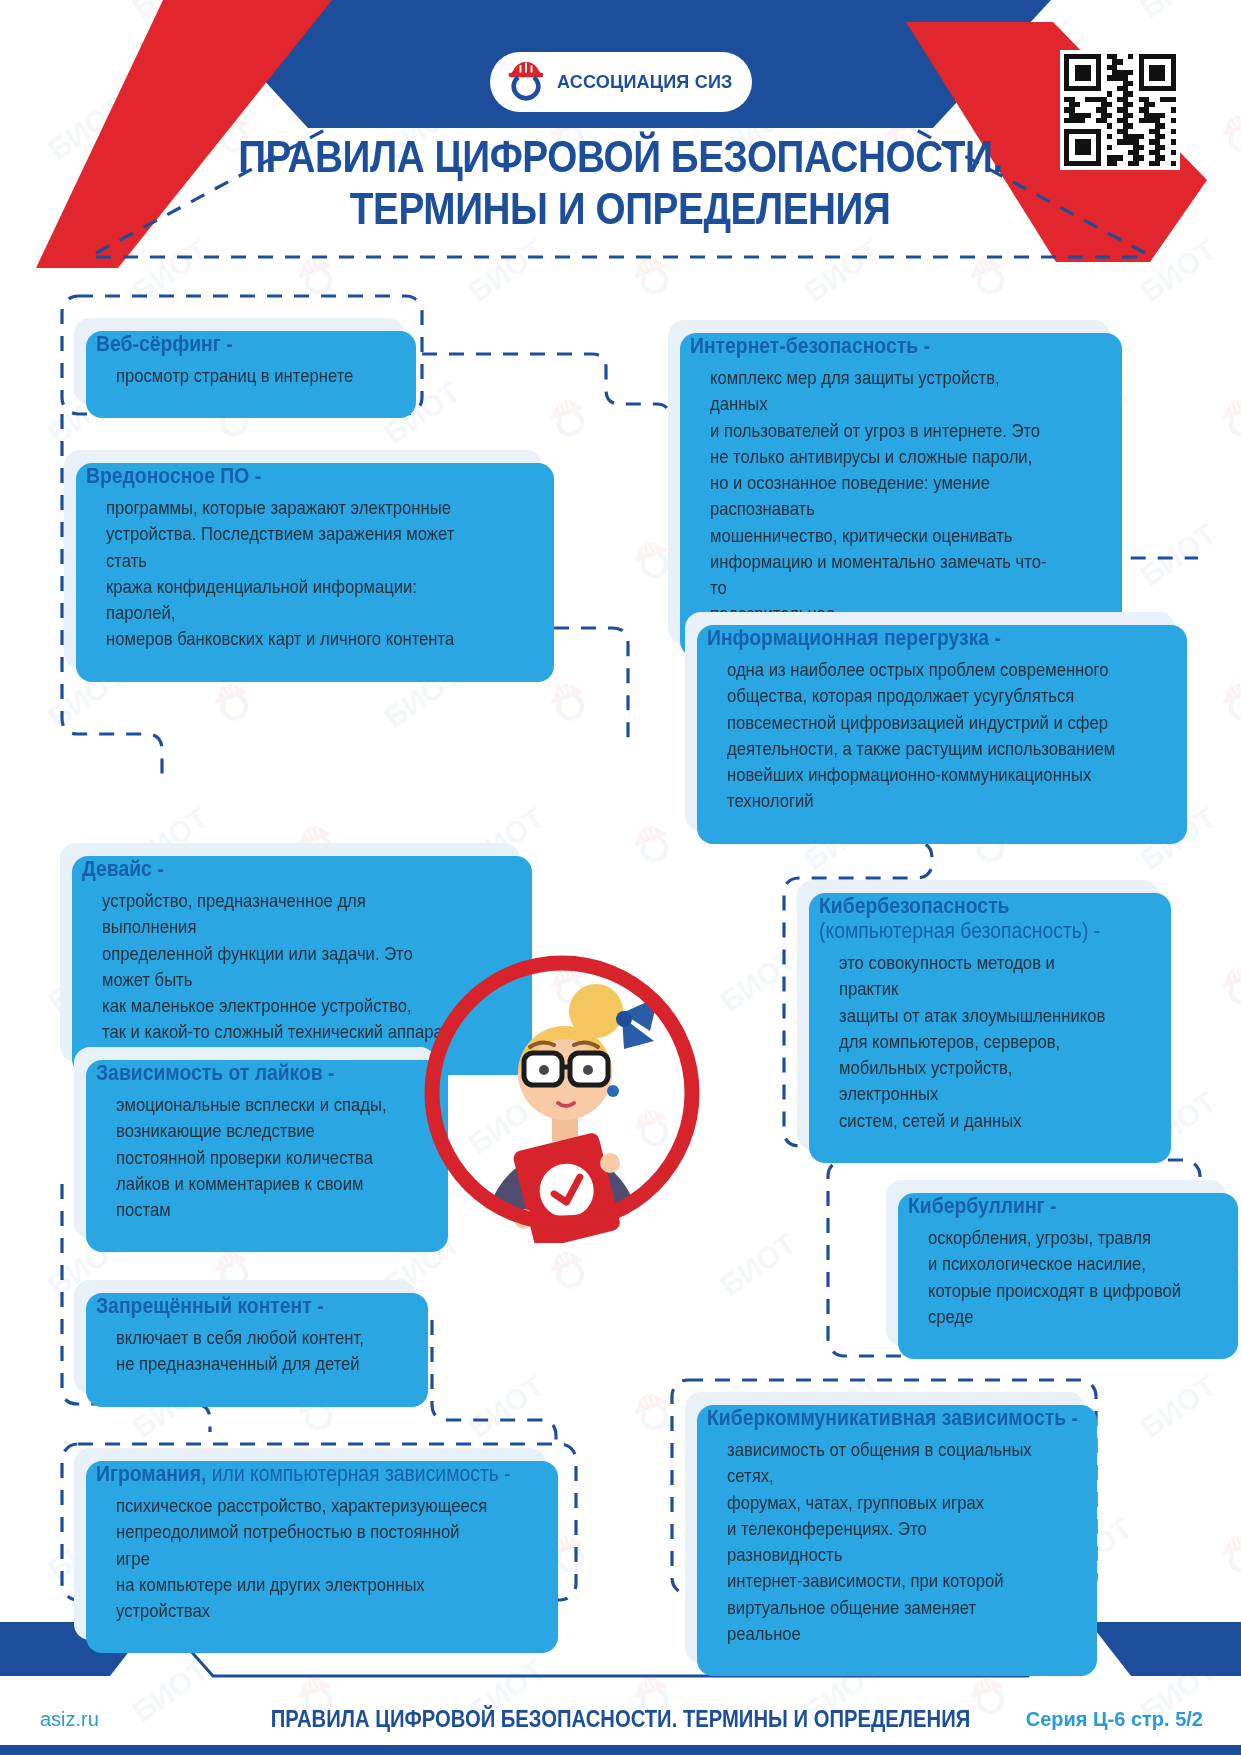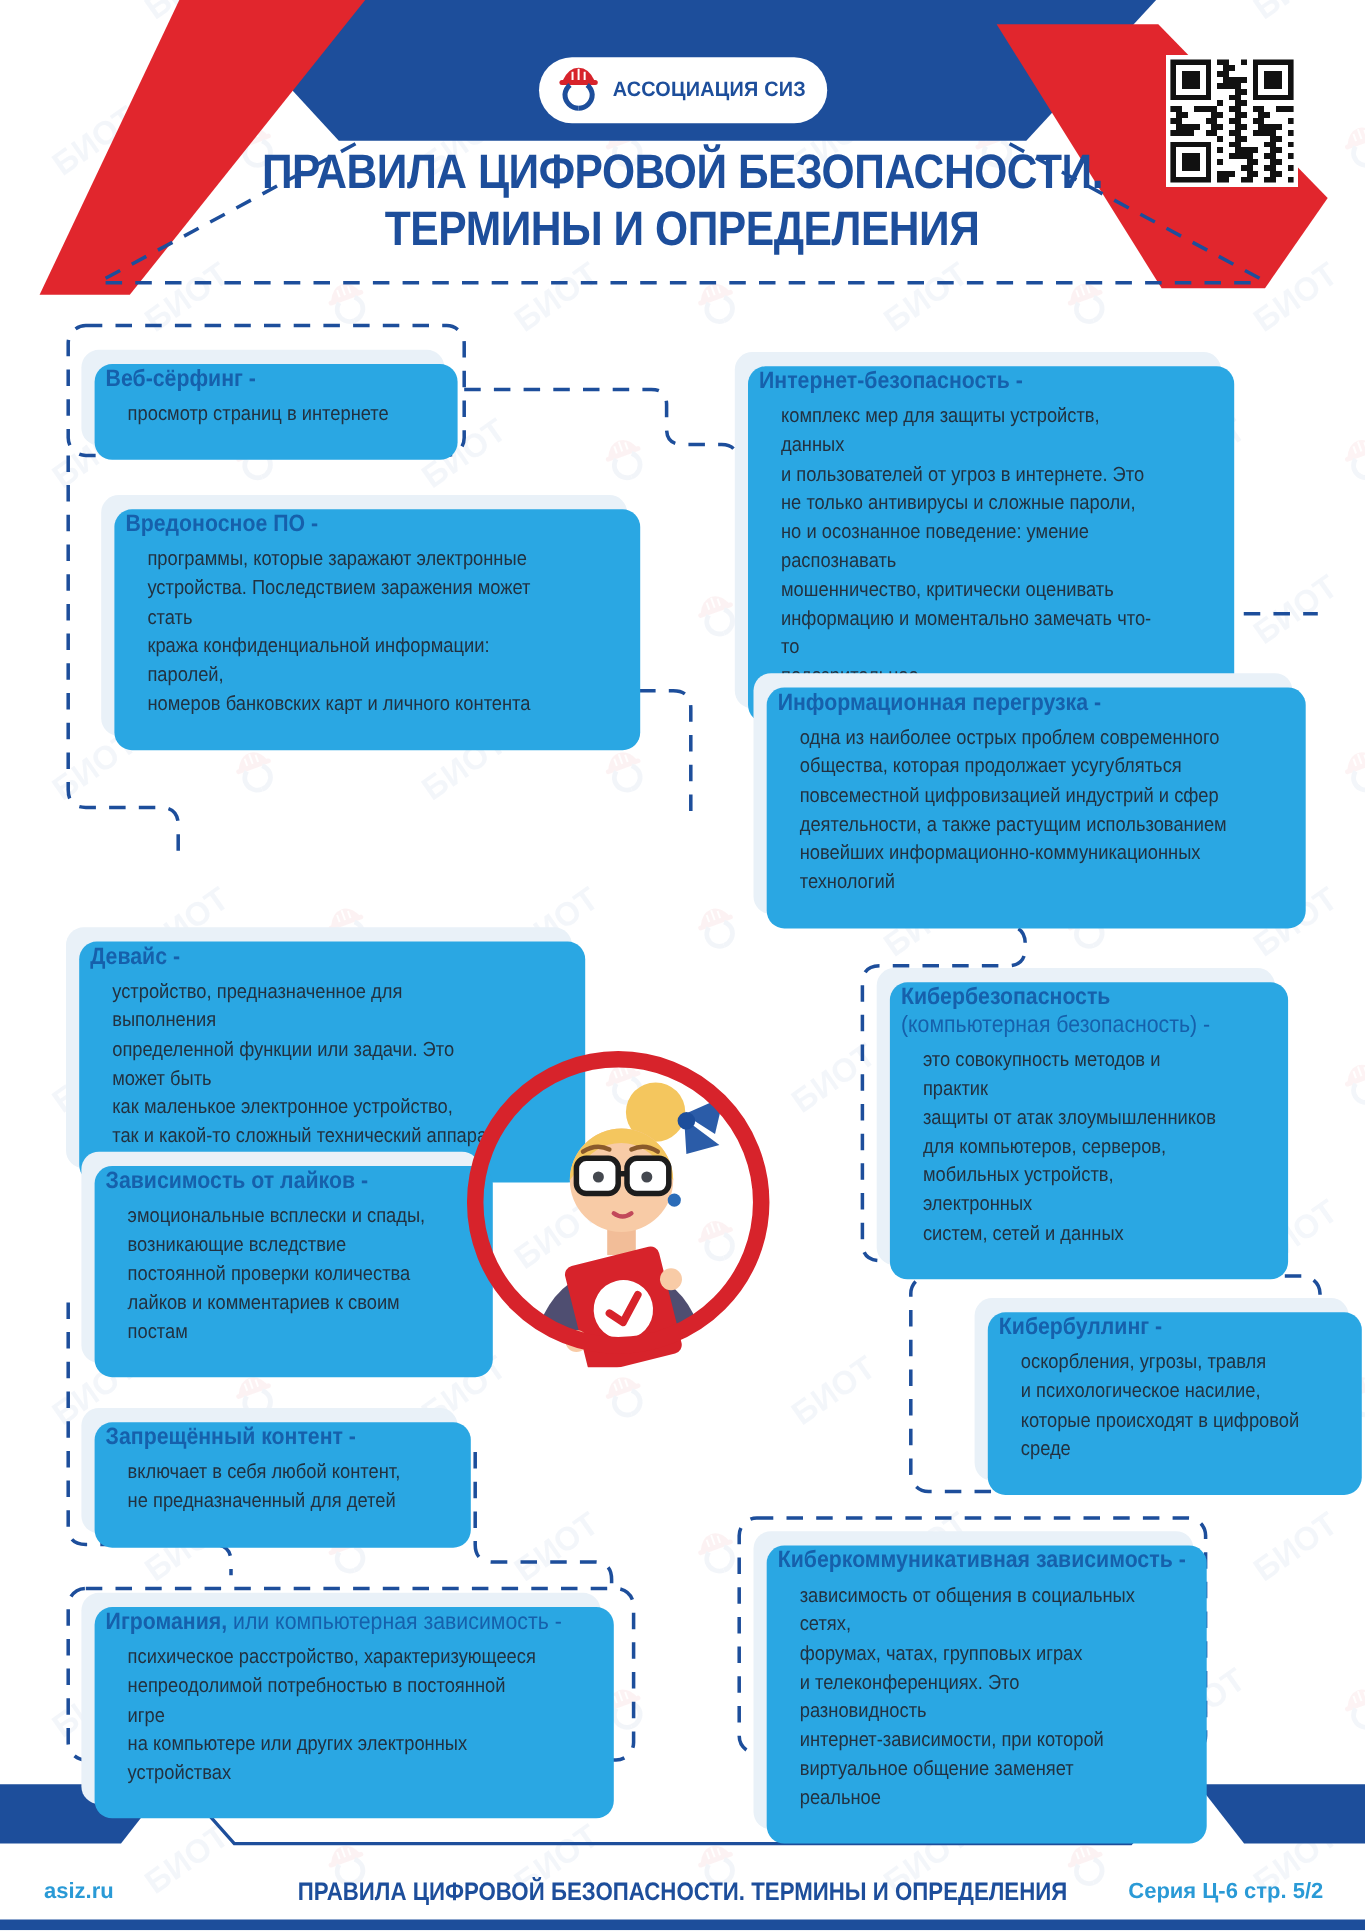--- a/index.html
+++ b/index.html
@@ -27,30 +27,30 @@
   .card{position:absolute;background:var(--card_bg);border-radius:16px;
         padding:14px 16px 16px 22px;box-sizing:border-box;z-index:2;}
   .card::before{content:"";position:absolute;inset:0;border-radius:16px;background:var(--accent_blue);
                 transform:translate(12px,13px);z-index:-1;}
   .term{font-size:21.5px;font-weight:bold;color:var(--term_blue);white-space:nowrap;
         transform:scaleX(.9);transform-origin:0 50%;margin-bottom:6px;}
   .term .term-suffix{font-weight:normal;}
   .c10 .term-suffix{display:block;font-weight:normal;}
   .def{font-size:18.5px;line-height:1.42;color:var(--text_dark);white-space:pre-line;
        margin-left:20px;transform:scaleX(.9);transform-origin:0 50%;}
-  .c1{left:74px;top:318px;width:330px}  .c2{left:92px;top:450px;width:478px}
+  .c1{left:74px;top:318px;width:330px}  .c2{left:64px;top:450px;width:478px}
   .c3{left:74px;top:655px;width:460px}  .c4{left:60px;top:843px;width:460px}
   .c5{left:74px;top:1047px;width:362px} .c6{left:74px;top:1280px;width:342px}
   .c7{left:74px;top:1448px;width:472px} .c8{left:668px;top:320px;width:442px}
   .c9{left:685px;top:612px;width:490px} .c10{left:797px;top:880px;width:362px}
   .c11{left:886px;top:1180px;width:340px}.c12{left:685px;top:1392px;width:400px}
   
   .illus{position:absolute;left:420px;top:933px;z-index:2;}
   
-  .footer-site{position:absolute;left:40px;top:1708px;font-size:20px;font-weight:bold;
+  .footer-site{position:absolute;left:40px;top:1708px;font-size:20px;font-weight:normal;
                color:var(--link_blue);z-index:3;}
   .footer-title{position:absolute;left:0;top:1706px;width:100%;text-align:center;font-size:23px;
                 font-weight:bold;color:var(--primary_blue);z-index:2;}
   .footer-title span{display:inline-block;transform:scaleX(.88);}
   .footer-series{position:absolute;right:38px;top:1708px;font-size:20px;font-weight:bold;
                  color:var(--link_blue);z-index:3;}
 </style>
 </head>
 <body>
 

